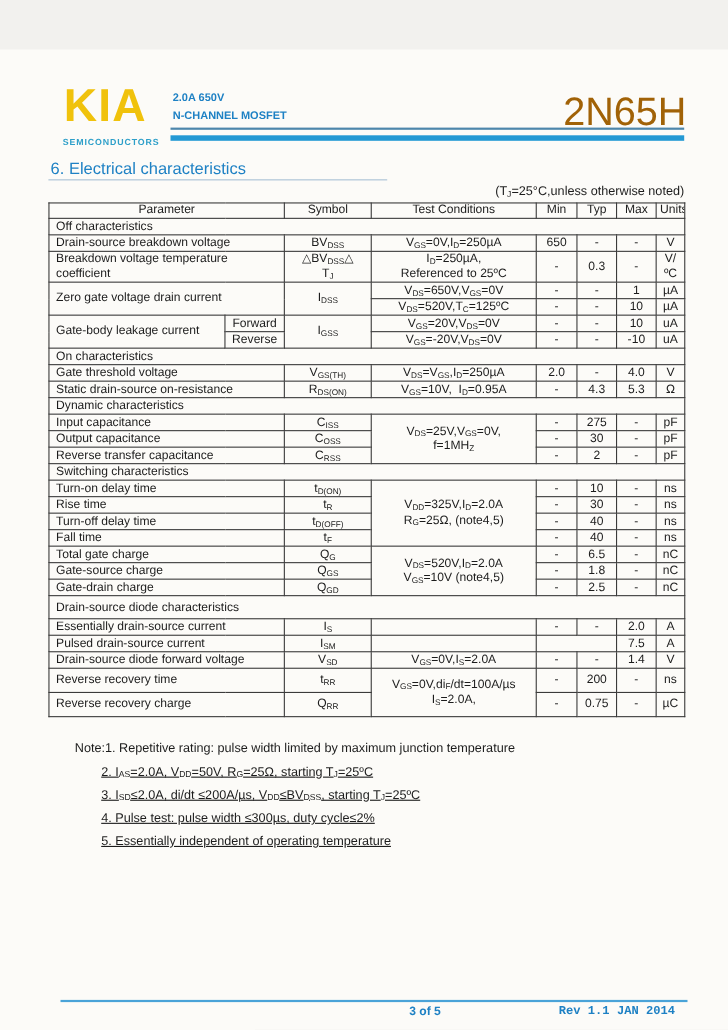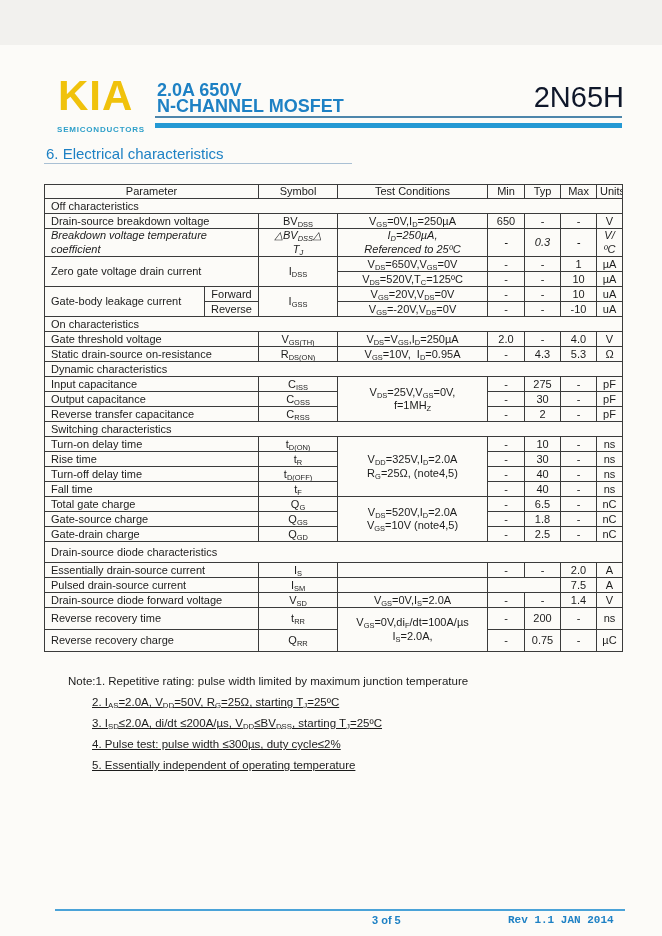--- a/index.html
+++ b/index.html
@@ -2,22 +2,22 @@
 <html><head>
 <meta charset="utf-8">
 <style>
   html,body{margin:0;padding:0;}
   body{width:662px;height:936px;background:#f2f1ee;font-family:"Liberation Sans",sans-serif;color:#1c1c1c;}
   .page{position:relative;width:662px;height:936px;background:#fcfbf8;overflow:hidden;margin-top:45px;}
 
   
   .logo-text{position:absolute;left:58px;top:28px;font-size:42px;font-weight:bold;letter-spacing:1px;color:#f0c20c;line-height:46px;}
   .logo-subtext{position:absolute;left:57px;top:80px;font-size:8px;font-weight:bold;letter-spacing:0.8px;color:#2d9fc9;}
-  .rating-block{position:absolute;left:157px;top:37px;font-size:18px;font-weight:bold;color:#1e81c4;line-height:16px;}
-  .part-number{position:absolute;right:38px;top:36px;font-size:29px;color:#0f172a;}
+  .rating-block{position:absolute;left:157px;top:37px;font-size:10px;font-weight:bold;color:#1e81c4;line-height:16px;}
+  .part-number{position:absolute;right:38px;top:36px;font-size:36px;color:#a16207;}
   .hline-thin{position:absolute;left:155px;top:71px;width:467px;height:2px;background:#4d86ab;}
   .hline-thick{position:absolute;left:155px;top:78px;width:467px;height:5px;background:#2499d4;}
 
   
   .section-title{position:absolute;left:46px;top:100px;font-size:15px;color:#1e81c4;}
   .title-underline{position:absolute;left:44px;top:118px;width:308px;height:1px;background:#a9c0d4;}
   .cond-note{position:absolute;left:44px;top:123px;width:578px;text-align:right;font-size:11.5px;color:#1c1c1c;}
 
   
   .tbl-wrap{position:absolute;left:44px;top:139px;}
@@ -52,20 +52,21 @@
   </div>
 
   <div class="part-number">2N65H</div>
 
   <div class="hline-thin"></div>
   <div class="hline-thick"></div>
 
   <div class="section-title">6.  Electrical characteristics</div>
   <div class="title-underline"></div>
 
+  <div class="cond-note">(T<sub>J</sub>=25°C,unless otherwise noted)</div>
 
   <div class="tbl-wrap">
     <table>
       <colgroup>
         <col style="width:160px">
           <col style="width:54px">
           <col style="width:79px">
           <col style="width:150px">
         <col style="width:37px">
           <col style="width:36px">
@@ -89,21 +90,21 @@
           </tr>
           <tr>
             <td colspan="2" class="l">Drain-source breakdown voltage</td>
             <td>BV<sub>DSS</sub></td>
             <td>V<sub>GS</sub>=0V,I<sub>D</sub>=250µA</td>
             <td>650</td>
             <td>-</td>
             <td>-</td>
             <td>V</td>
           </tr>
-          <tr style="height: 15px; font-style: italic;">
+          <tr style="height: 15px;">
             <td colspan="2" class="l">Breakdown voltage temperature<br>coefficient</td>
             <td>△BV<sub>DSS</sub>△<br>T<sub>J</sub></td>
             <td>I<sub>D</sub>=250µA,<br>Referenced to 25ºC</td>
             <td>-</td>
             <td>0.3</td>
             <td>-</td>
             <td>V/ºC</td>
           </tr>
           <tr>
             <td colspan="2" rowspan="2" class="l">Zero gate voltage drain current</td>

